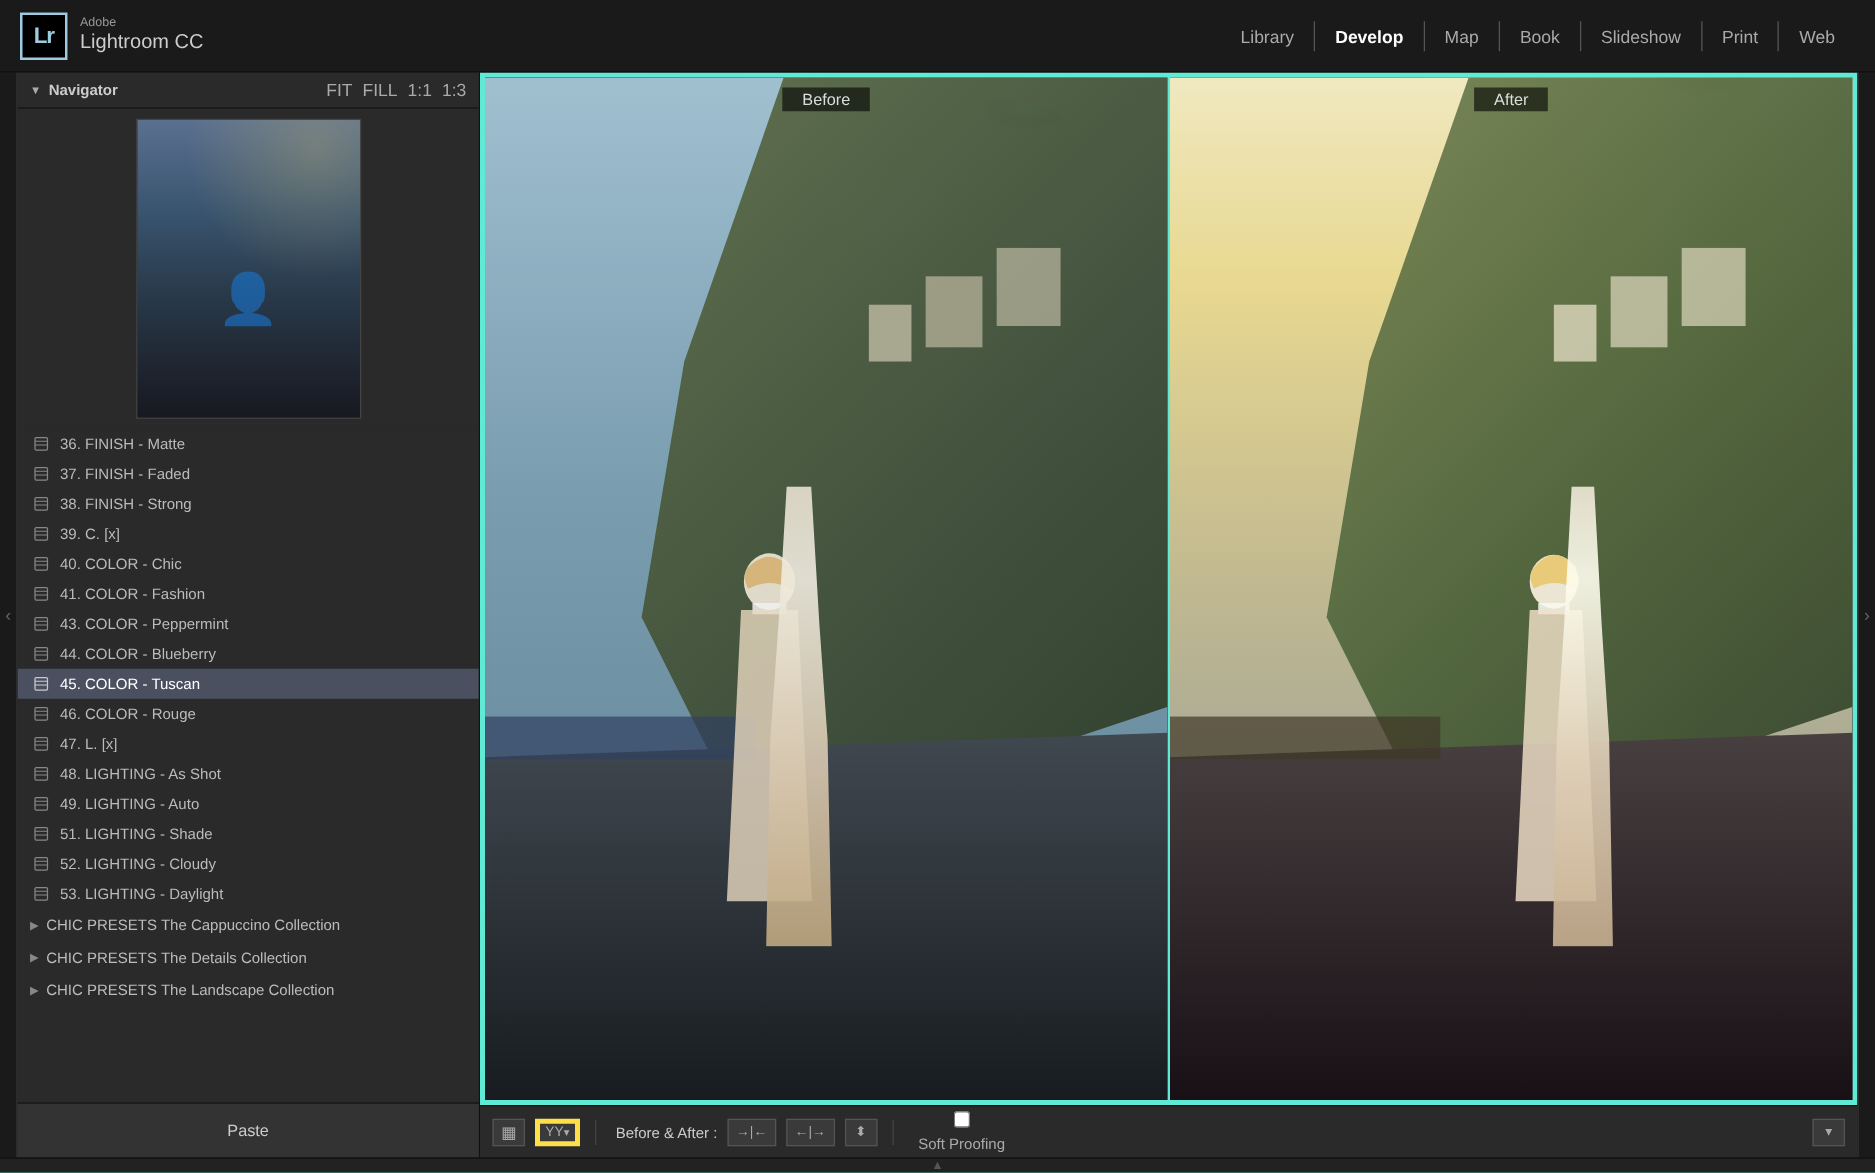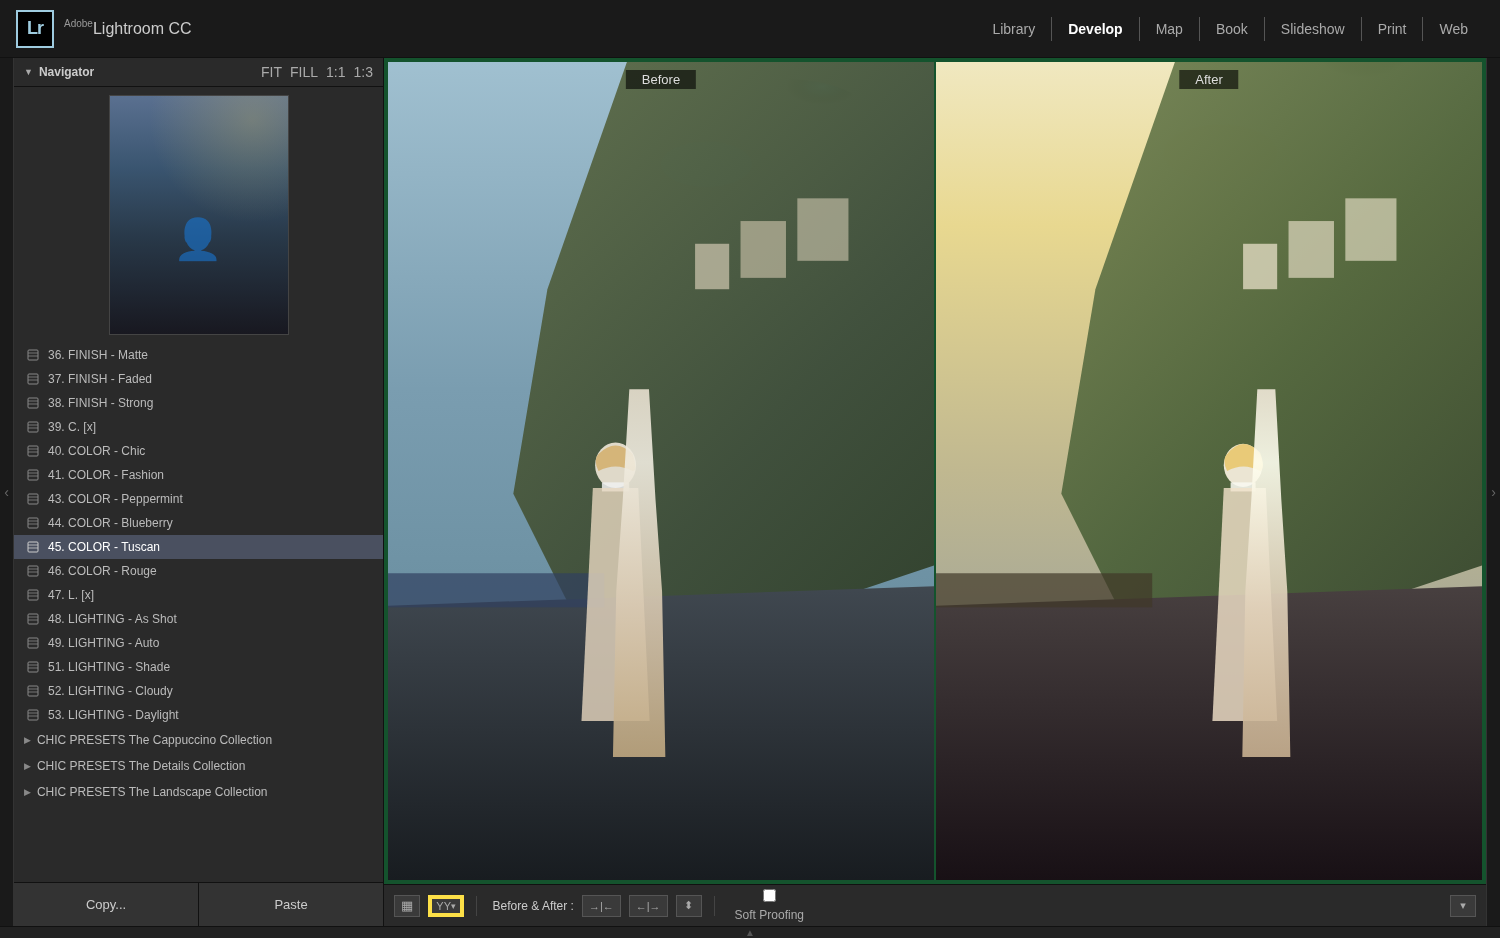--- a/index.html
+++ b/index.html
@@ -38,21 +38,21 @@
       display: flex;
       align-items: center;
       justify-content: center;
       font-size: 18px;
       font-weight: bold;
       color: #9ecbdf;
       letter-spacing: -1px;
     }
     .app-name {
       display: flex;
-      flex-direction: row;
+      flex-direction: column;
     }
     .app-name .adobe {
       font-size: 10px;
       color: #999;
       line-height: 1;
     }
     .app-name .lightroom {
       font-size: 16px;
       color: #ccc;
       line-height: 1.2;
@@ -239,21 +239,21 @@
       flex-direction: column;
       background: #1a1a1a;
     }
 
     
     .image-panels {
       flex: 1;
       display: flex;
       gap: 2px;
       padding: 4px;
-      background: #14532d;
+      background: #5eead4;
     }
     .image-panel {
       flex: 1;
       position: relative;
       background: #333;
       overflow: hidden;
     }
     .image-panel-label {
       position: absolute;
       top: 8px;
@@ -680,21 +680,20 @@
       </div>
 
       <div class="preset-group">
         <span class="group-arrow">▶</span>
         <span>CHIC PRESETS The Landscape Collection</span>
       </div>
 
     </div>
 
     <div class="left-panel-bottom">
-      <button class="btn-copy">Copy...</button>
       <button class="btn-paste">Paste</button>
     </div>
 
   </div>
 
   <div class="center-content">
 
     <div class="image-panels">
 
       <div class="image-panel">

